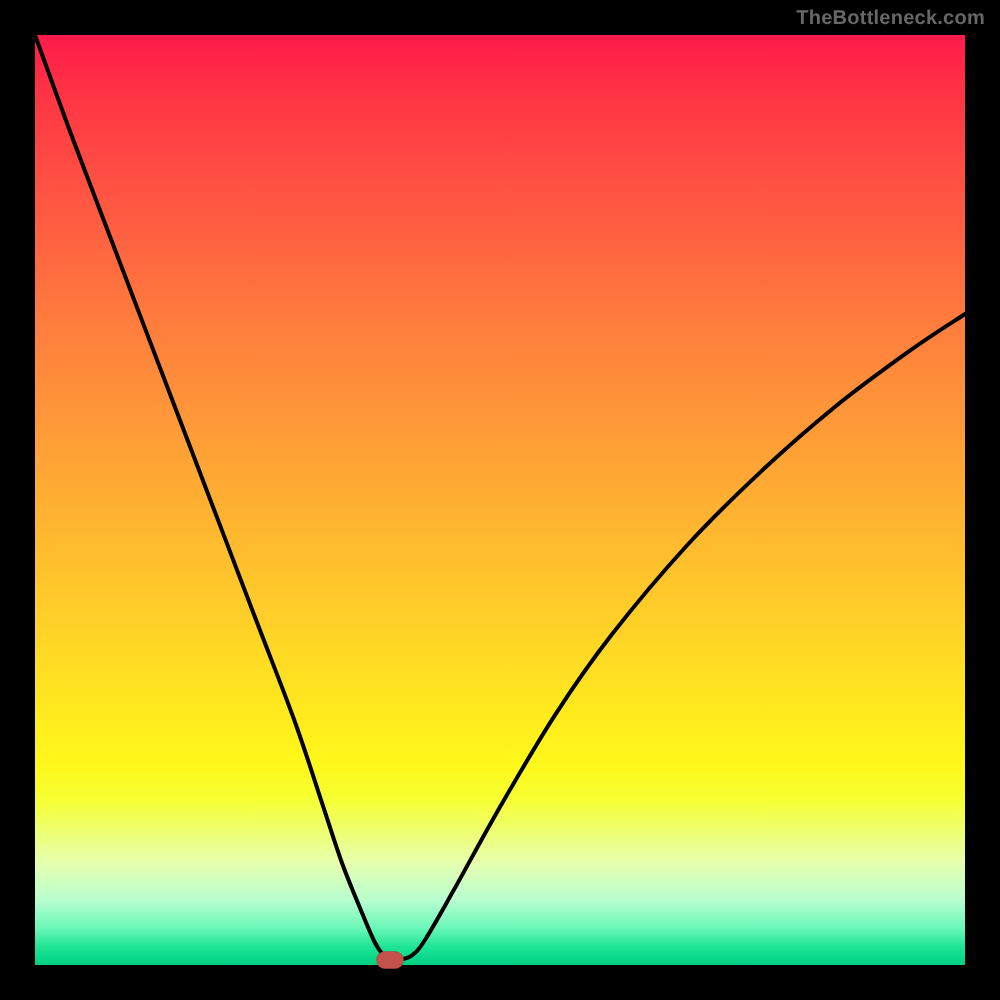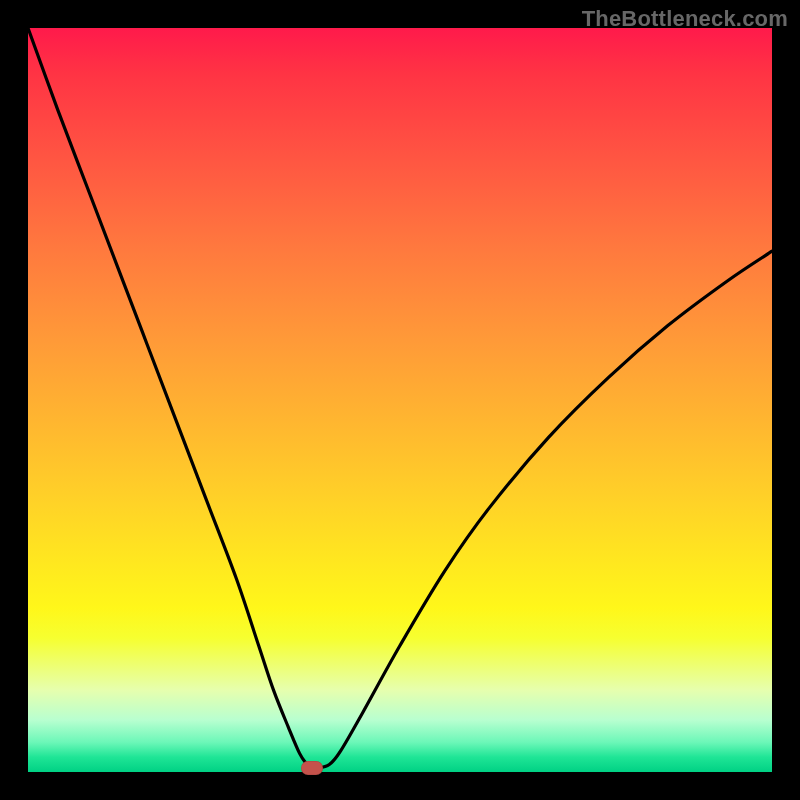--- a/index.html
+++ b/index.html
@@ -8,21 +8,21 @@
     position: relative;
     width: 800px;
     height: 800px;
     background: #000;
   }
   .watermark {
     position: absolute;
     top: 6px;
     right: 12px;
     font-family: Arial, Helvetica, sans-serif;
-    font-size: 22px;
+    font-size: 16px;
     font-weight: bold;
     color: #676767;
     letter-spacing: 0.2px;
     z-index: 10;
   }
   .plot {
     position: absolute;
     left: 28px;
     top: 28px;
     width: 744px;

